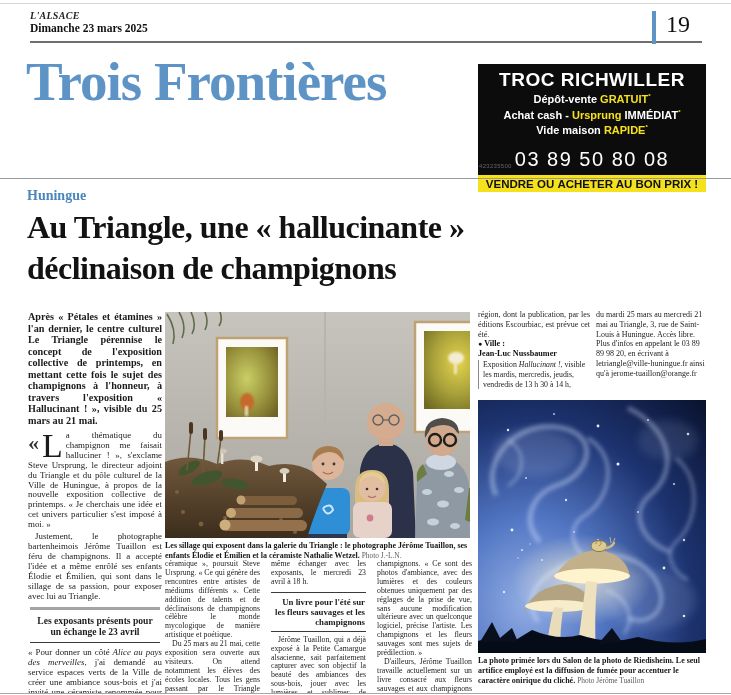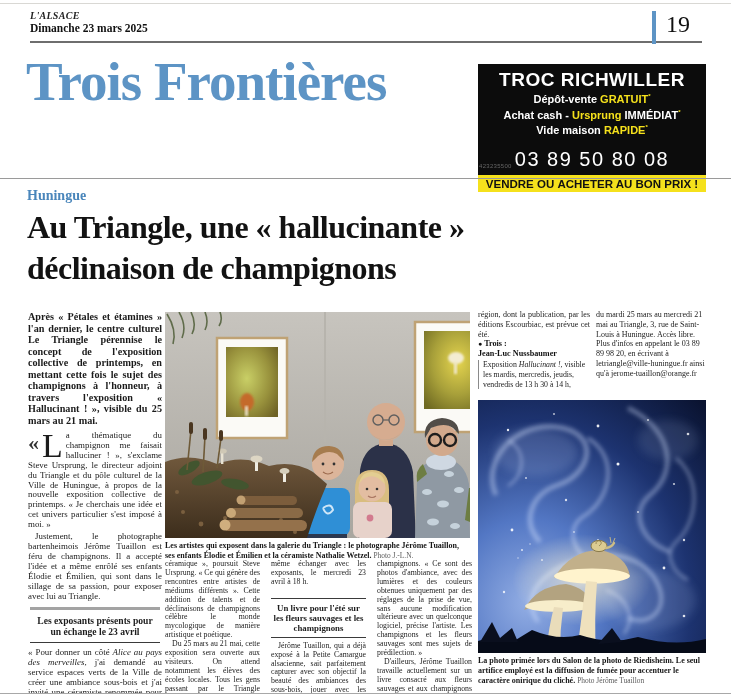--- a/index.html
+++ b/index.html
@@ -50,21 +50,21 @@
   .ital { font-style:italic; }
 
   .photo1 { left:165px; top:312px; width:305px; height:226px; }
   .caption { font-weight:bold; font-size:8px; line-height:9.6px; color:#161616; }
   .cap1 { left:165px; top:541px; width:305px; }
   .credit { font-weight:normal; font-size:7.4px; color:#5a5a5a; }
 
   .botcols { left:165px; top:560px; width:307px; height:134px; display:flex; gap:11px; }
   .bcol { width:95px; overflow:hidden; }
   .bcol p { font-size:7.8px; line-height:8.9px; color:#222; }
-  .crosshead2 { border-top:1.5px solid #3a3a3a; border-bottom:1px solid #3a3a3a; text-align:center; font-weight:bold; font-size:8.8px; line-height:10px; padding:4px 1px; margin:11px 0 4px; }
+  .crosshead2 { border-top:1.5px solid #3a3a3a; border-bottom:1px solid #3a3a3a; text-align:right; font-weight:bold; font-size:8.8px; line-height:10px; padding:4px 1px; margin:5px 0 4px; }
 
   .col5 { left:478px; top:310px; width:112px; height:90px; overflow:hidden; }
   .col6 { left:596px; top:310px; width:112px; height:90px; overflow:hidden; }
   .col5 p, .col6 p { font-size:8px; line-height:9.8px; color:#222; }
   .byline { font-weight:bold; font-size:8.2px; line-height:10px; color:#111; }
   .bullet { font-size:7px; }
   .infoblock { border-left:1px solid #8a8a8a; padding-left:4px; margin-top:1px; }
   .infoblock p { font-size:7.8px; line-height:9.6px; }
 
   .photo2 { left:478px; top:400px; width:228px; height:253px; }
@@ -258,42 +258,42 @@
         </g>
         <g fill="#4a3620">
             <rect x="24" y="110" width="4" height="12" rx="2"></rect>
             <rect x="38" y="116" width="4" height="12" rx="2"></rect>
             <rect x="54" y="118" width="4" height="11" rx="2"></rect>
           </g>
       </g>
     </svg>
   </div>
   <div class="abs caption cap1">
-    <span>Les artistes qui exposent dans la galerie du Triangle : le photographe Jérôme Tuaillon, ses enfants Élodie et Émilien et la céramiste Nathalie Wetzel. </span><span class="credit">Photo J.-L.N.</span>
+    <span>Les sillage qui exposent dans la galerie du Triangle : le photographe Jérôme Tuaillon, ses enfants Élodie et Émilien et la céramiste Nathalie Wetzel. </span><span class="credit">Photo J.-L.N.</span>
   </div>
 
   <div class="abs botcols">
     <div class="bcol">
       <p class="jtxt">céramique », poursuit Steve Ursprung. « Ce qui génère des rencontres entre artistes de médiums différents ». Cette addition de talents et de déclinaisons de champignons célèbre le monde mycologique de manière artistique et poétique.</p>
       <p class="jtxt ind">Du 25 mars au 21 mai, cette exposition sera ouverte aux visiteurs. On attend notamment les élèves des écoles locales. Tous les gens passant par le Triangle pourront également admirer cette exposition. Et</p>
     </div>
     <div class="bcol">
       <p class="jtxt">même échanger avec les exposants, le mercredi 23 avril à 18 h.</p>
       <div class="crosshead2">Un livre pour l'été sur les fleurs sauvages et les champignons</div>
       <p class="jtxt ind">Jérôme Tuaillon, qui a déjà exposé à la Petite Camargue alsacienne, sait parfaitement capturer avec son objectif la beauté des ambiances des sous-bois, jouer avec les lumières et sublimer de majestueux</p>
     </div>
     <div class="bcol">
       <p class="jtxt">champignons. « Ce sont des photos d'ambiance, avec des lumières et des couleurs obtenues uniquement par des réglages de la prise de vue, sans aucune modification ultérieure avec un quelconque logiciel, précise l'artiste. Les champignons et les fleurs sauvages sont mes sujets de prédilection. »</p>
       <p class="jtxt ind">D'ailleurs, Jérôme Tuaillon travaille actuellement sur un livre consacré aux fleurs sauvages et aux champignons de la</p>
     </div>
   </div>
 
   <div class="abs col5">
     <p class="jtxt">région, dont la publication, par les éditions Escourbiac, est prévue cet été.</p>
-    <div class="byline"><span class="bullet">●</span><span> Trois :</span></div>
+    <div class="byline"><span class="bullet">●</span><span> Ville :</span></div>
     <div class="byline">Jean-Luc Nussbaumer</div>
     <div class="infoblock">
       <p><span>Exposition </span><span class="ital">Hallucinant !</span><span>, visible les mardis, mercredis, jeudis, vendredis de 13 h 30 à 14 h,</span></p>
     </div>
   </div>
   <div class="abs col6">
     <p>du mardi 25 mars au mercredi 21 mai au Triangle, 3, rue de Saint-Louis à Huningue. Accès libre. Plus d'infos en appelant le 03 89 89 98 20, en écrivant à letriangle@ville-huningue.fr ainsi qu'à jerome-tuaillon@orange.fr</p>
   </div>
 
   <div class="abs photo2">

